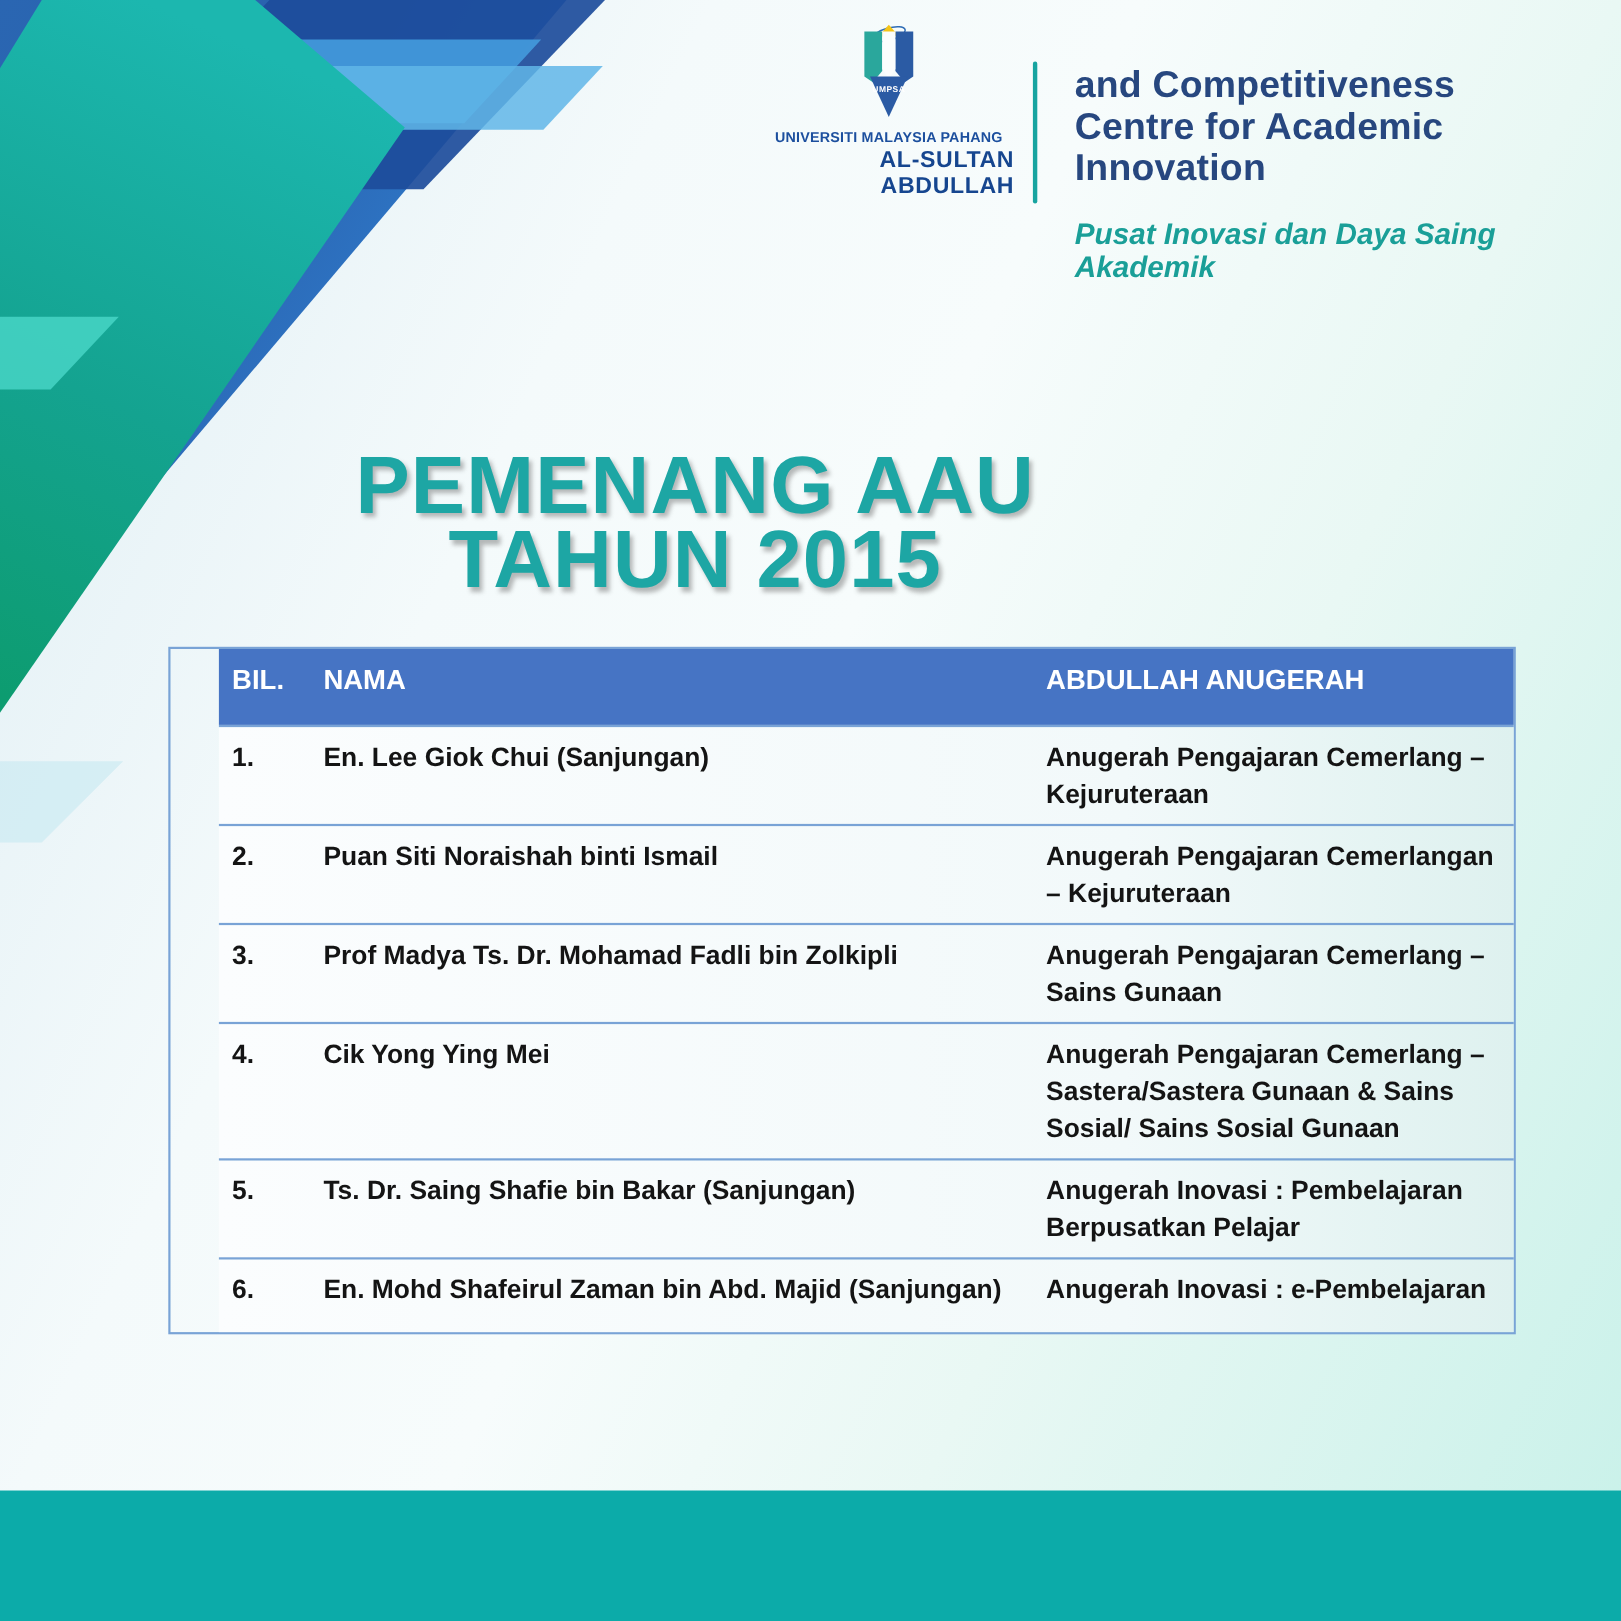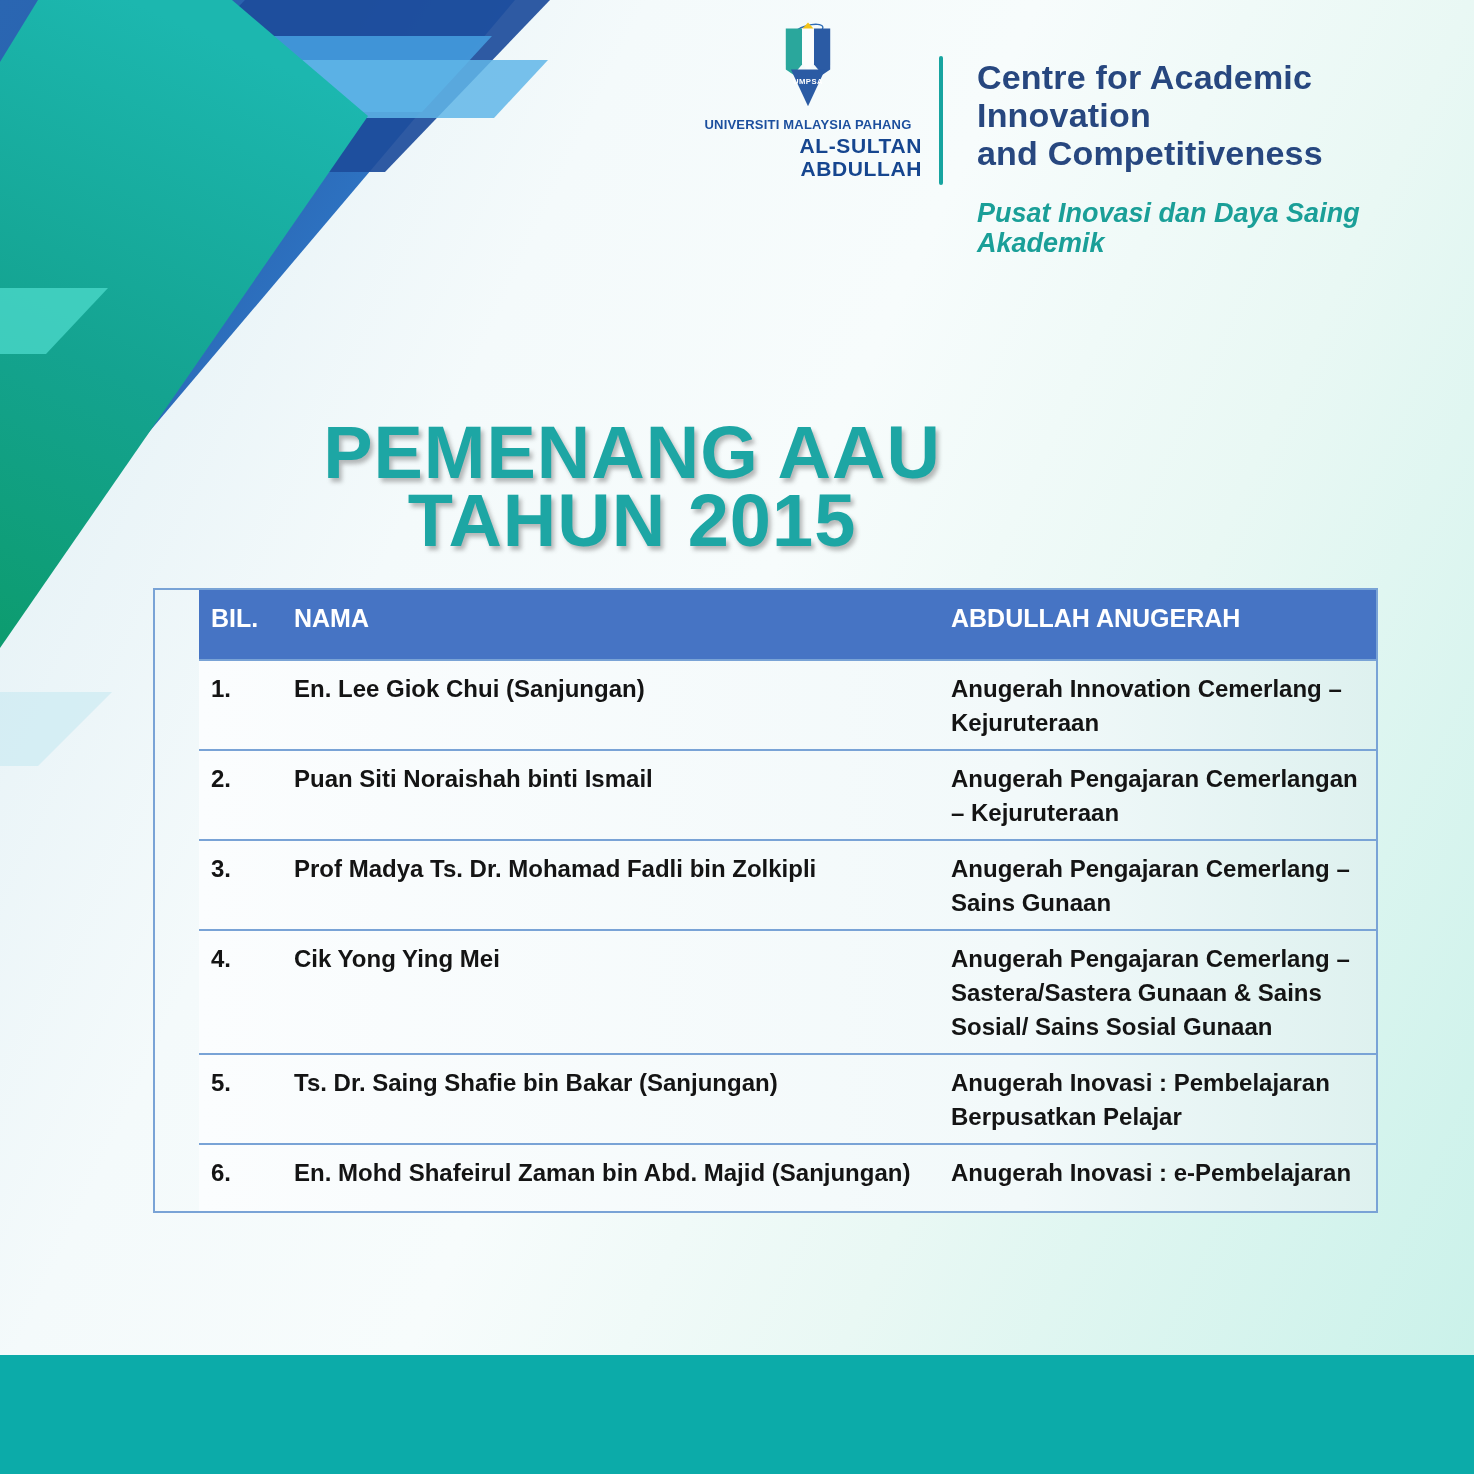--- a/index.html
+++ b/index.html
@@ -19,21 +19,21 @@
   .logo-shield{display:block;}
   .logo-arabic{margin-top:3px;font-size:17px;line-height:20px;color:#199c95;font-family:"DejaVu Sans",sans-serif;font-weight:bold;}
   .logo-uni1{margin-top:1px;font-size:13px;line-height:19px;font-weight:bold;color:#1c4f9e;letter-spacing:.2px;}
   .logo-uni2{font-size:21px;line-height:23px;font-weight:bold;color:#16468f;letter-spacing:.6px;}
   .brand-divider{position:absolute;left:939px;top:56px;width:4px;height:129px;background:#17a4a0;border-radius:2px;}
   .centre-block{position:absolute;left:977px;top:58px;}
   .centre-line{font-size:34px;line-height:38px;font-weight:bold;color:#27477f;letter-spacing:.2px;}
   .centre-tagline{margin-top:26px;font-size:27px;line-height:30px;font-weight:bold;font-style:italic;color:#1a9f98;}
   
   .main-title{
-    position:absolute;left:0;top:419px;width:1264px;text-align:center;
+    position:absolute;left:0;top:407px;width:1264px;text-align:center;
     color:#1da6a4;font-weight:bold;letter-spacing:1px;
     text-shadow:3px 4px 4px rgba(90,90,90,.42);
   }
   .main-title .t-line{font-size:74px;line-height:68px;}
   
   .awards-table{
     position:absolute;left:153px;top:588px;width:1225px;box-sizing:border-box;
     border:2px solid #79a3d6;
     padding-left:44px;
   }
@@ -92,41 +92,41 @@
       <polygon points="30,58 70,58 50,101" fill="#2b5ba4"></polygon>
       <text x="50" y="75" text-anchor="middle" font-size="9" font-weight="bold" fill="#ffffff" letter-spacing="0.5" font-family="Liberation Sans, sans-serif">UMPSA</text>
     </svg>
     <div class="logo-uni1">UNIVERSITI MALAYSIA PAHANG</div>
     <div class="logo-uni2">AL-SULTAN ABDULLAH</div>
   </div>
 
   <div class="brand-divider"></div>
 
   <div class="centre-block">
+    <div class="centre-line">and Competitiveness</div>
     <div class="centre-line">Centre for Academic Innovation</div>
-    <div class="centre-line">and Competitiveness</div>
     <div class="centre-tagline">Pusat Inovasi dan Daya Saing Akademik</div>
   </div>
 
   <div class="main-title">
     <div class="t-line">PEMENANG AAU</div>
     <div class="t-line">TAHUN 2015</div>
   </div>
 
   <div class="awards-table">
     <div class="t-head">
       <div class="h-bil">BIL.</div>
       <div class="h-nama">NAMA</div>
       <div class="h-kategori">ABDULLAH ANUGERAH</div>
     </div>
     <div>
     <div class="t-row r1">
       <div class="cell-bil">1.</div>
       <div class="cell-nama">En. Lee Giok Chui (Sanjungan)</div>
-      <div class="cell-kategori">Anugerah Innovation Cemerlang – Kejuruteraan</div>
+      <div class="cell-kategori">Anugerah Pengajaran Cemerlang – Kejuruteraan</div>
     </div>
 
     <div class="t-row r2">
       <div class="cell-bil">2.</div>
       <div class="cell-nama">Puan Siti Noraishah binti Ismail</div>
       <div class="cell-kategori">Anugerah Pengajaran Cemerlangan – Kejuruteraan</div>
     </div>
 
     <div class="t-row r3">
       <div class="cell-bil">3.</div>

